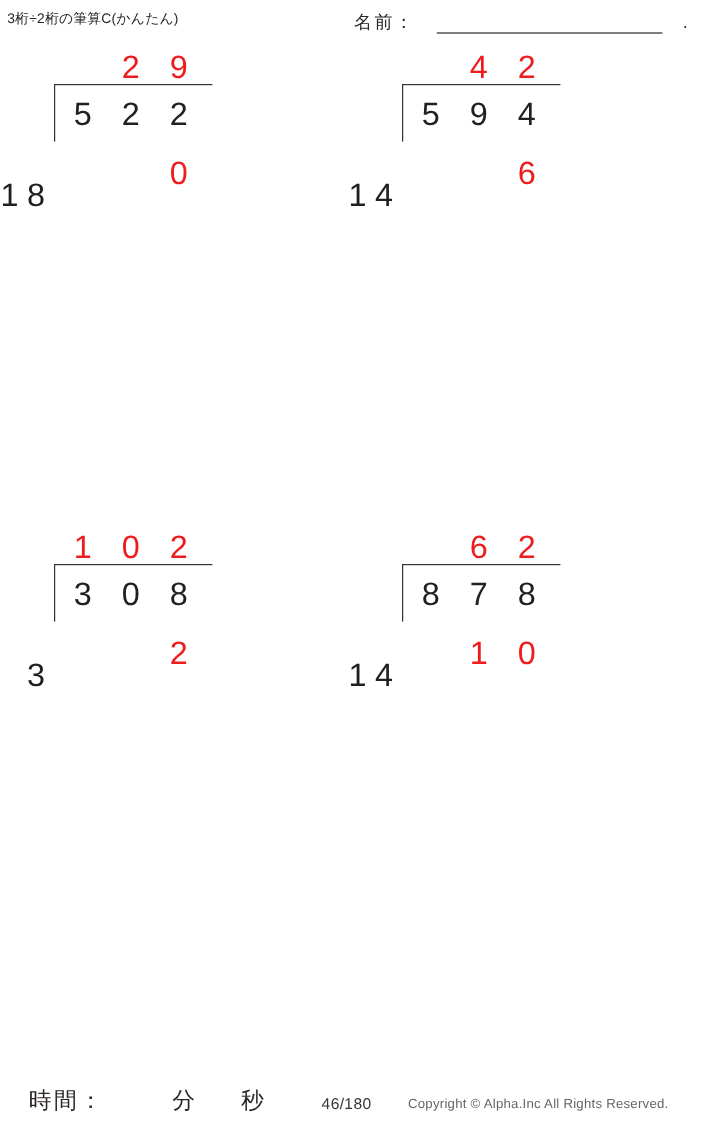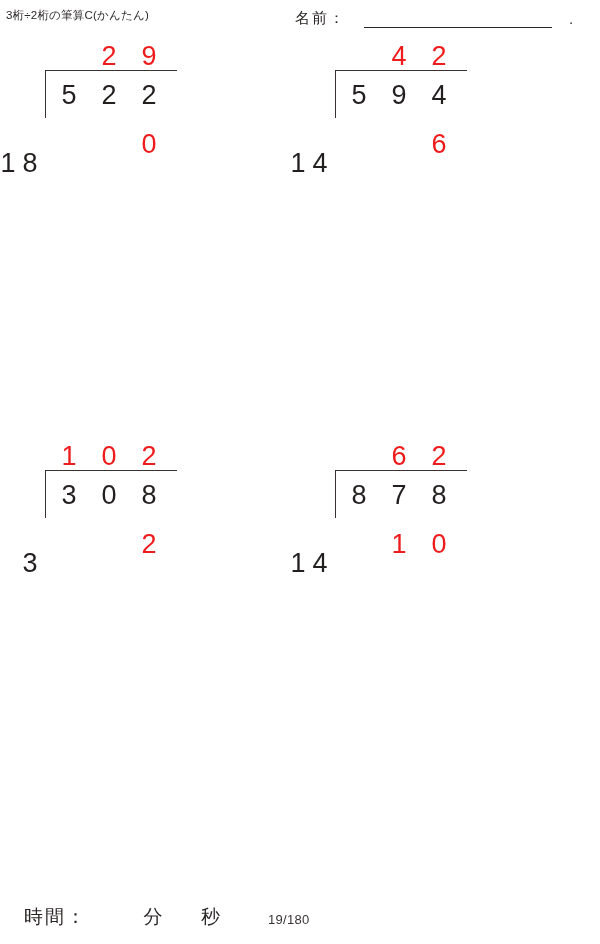--- a/index.html
+++ b/index.html
@@ -290,14 +290,15 @@
   </div>
 
 </div>
 
 <div id="worksheet-footer">
   <div id="time-field">
     <span class="seg">時間：</span>
     <span class="seg" id="time-minute-unit">分</span>
     <span class="seg" id="time-second-unit">秒</span>
   </div>
-  <div id="page-number">19/180</div>
+  <div id="page-number">46/180</div>
+  <div id="copyright">Copyright © Alpha.Inc All Rights Reserved.</div>
 </div>
 
 </body></html>

